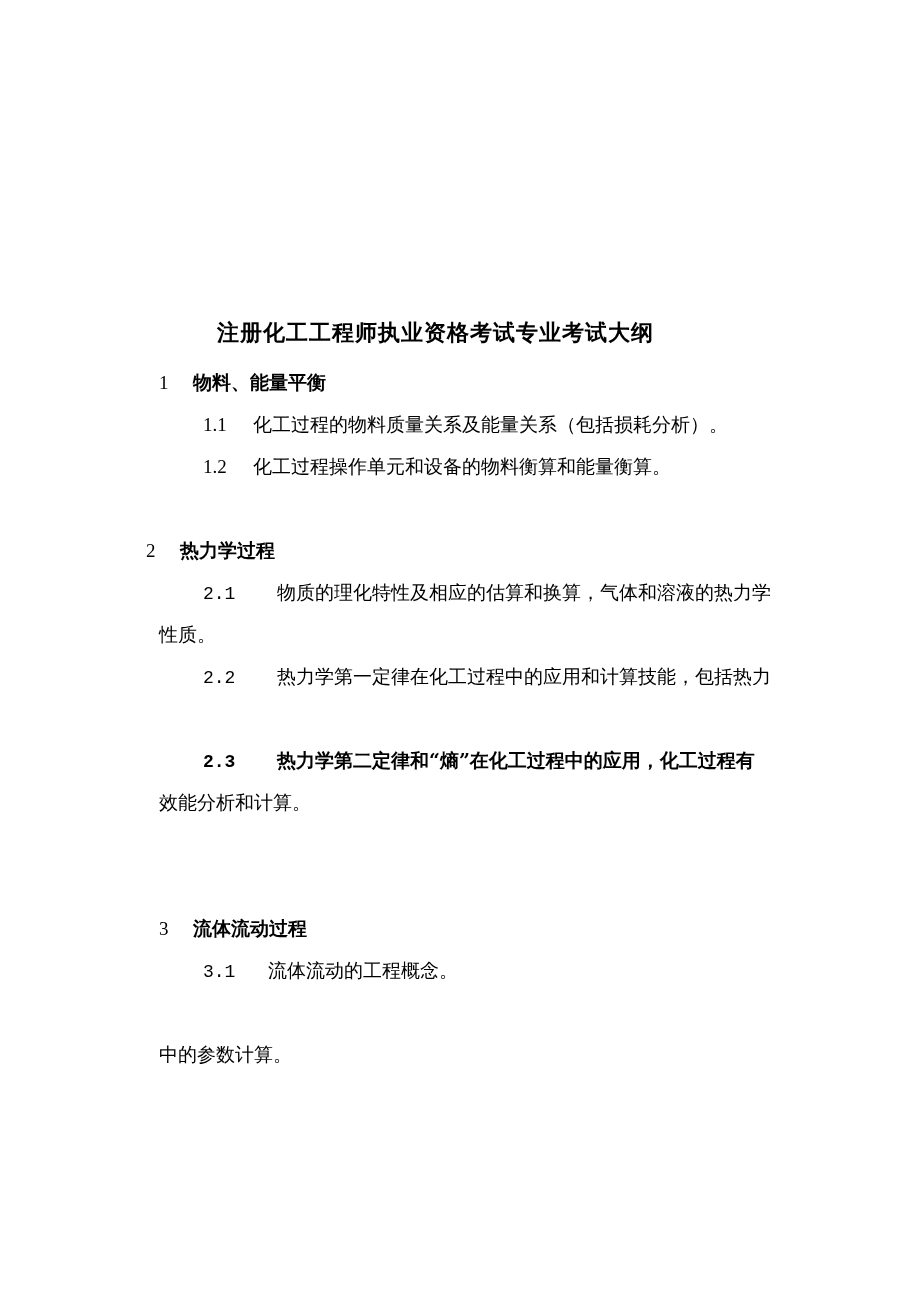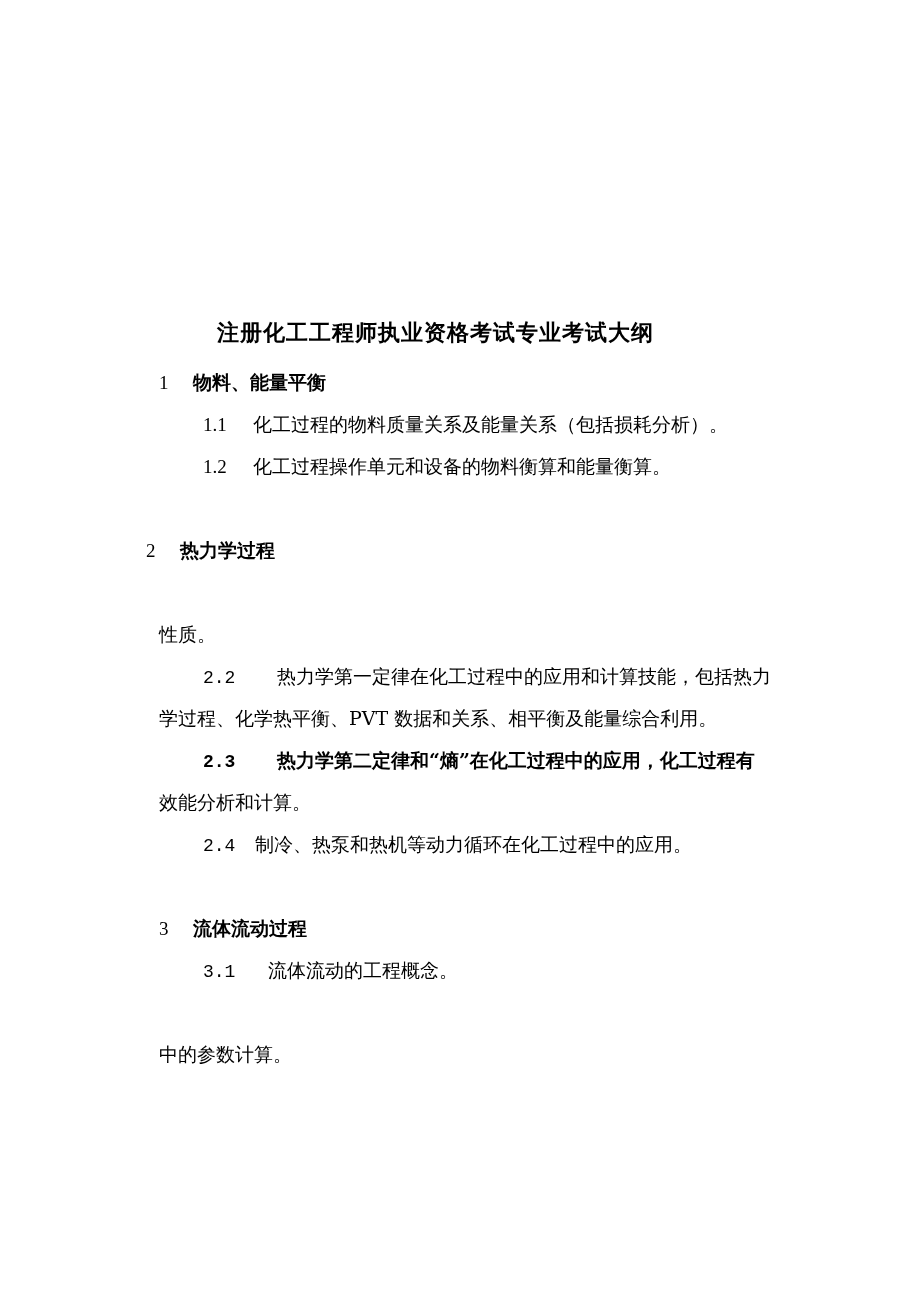--- a/index.html
+++ b/index.html
@@ -75,35 +75,34 @@
   <div class="line item" style="left:175px; top:410px;">
     <span class="num" style="width:50px;">1.1</span><span>化工过程的物料质量关系及能量关系（包括损耗分析）。</span>
   </div>
   <div class="line item" style="left:175px; top:452px;">
     <span class="num" style="width:50px;">1.2</span><span>化工过程操作单元和设备的物料衡算和能量衡算。</span>
   </div>
 
   <div class="line heading" style="left:118px; top:536px;">
     <span class="num">2</span><span>热力学过程</span>
   </div>
+  <div class="line item" style="left:175px; top:578px;">
+    <span class="num mono" style="width:74px;">2.1</span><span>物质的理化特性及相应的估算和换算，气体和溶液的热力学</span>
+  </div>
   <div class="line" style="left:131px; top:620px;">性质。</div>
 
   <div class="line item" style="left:175px; top:662px;">
     <span class="num mono" style="width:74px;">2.2</span><span>热力学第一定律在化工过程中的应用和计算技能，包括热力</span>
   </div>
-  <div class="line" style="left:131px; top:704px;">学过程、化学热平衡、PVT 数据和关系、相平衡及能量综合利用。</div>
 
   <div class="line item" style="left:175px; top:746px;font-weight:bold;">
     <span class="num mono" style="width:74px;">2.3</span><span>热力学第二定律和“熵”在化工过程中的应用，化工过程有</span>
   </div>
   <div class="line" style="left:131px; top:788px;">效能分析和计算。</div>
 
-  <div class="line item" style="left:175px; top:830px;">
-    <span class="num mono" style="width:52px;">2.4</span><span>制冷、热泵和热机等动力循环在化工过程中的应用。</span>
-  </div>
 
   <div class="line heading" style="left:131px; top:914px;">
     <span class="num">3</span><span>流体流动过程</span>
   </div>
   <div class="line item" style="left:175px; top:956px;">
     <span class="num mono" style="width:65px;">3.1</span><span>流体流动的工程概念。</span>
   </div>
   <div class="line" style="left:131px; top:1040px;">中的参数计算。</div>
 
 

